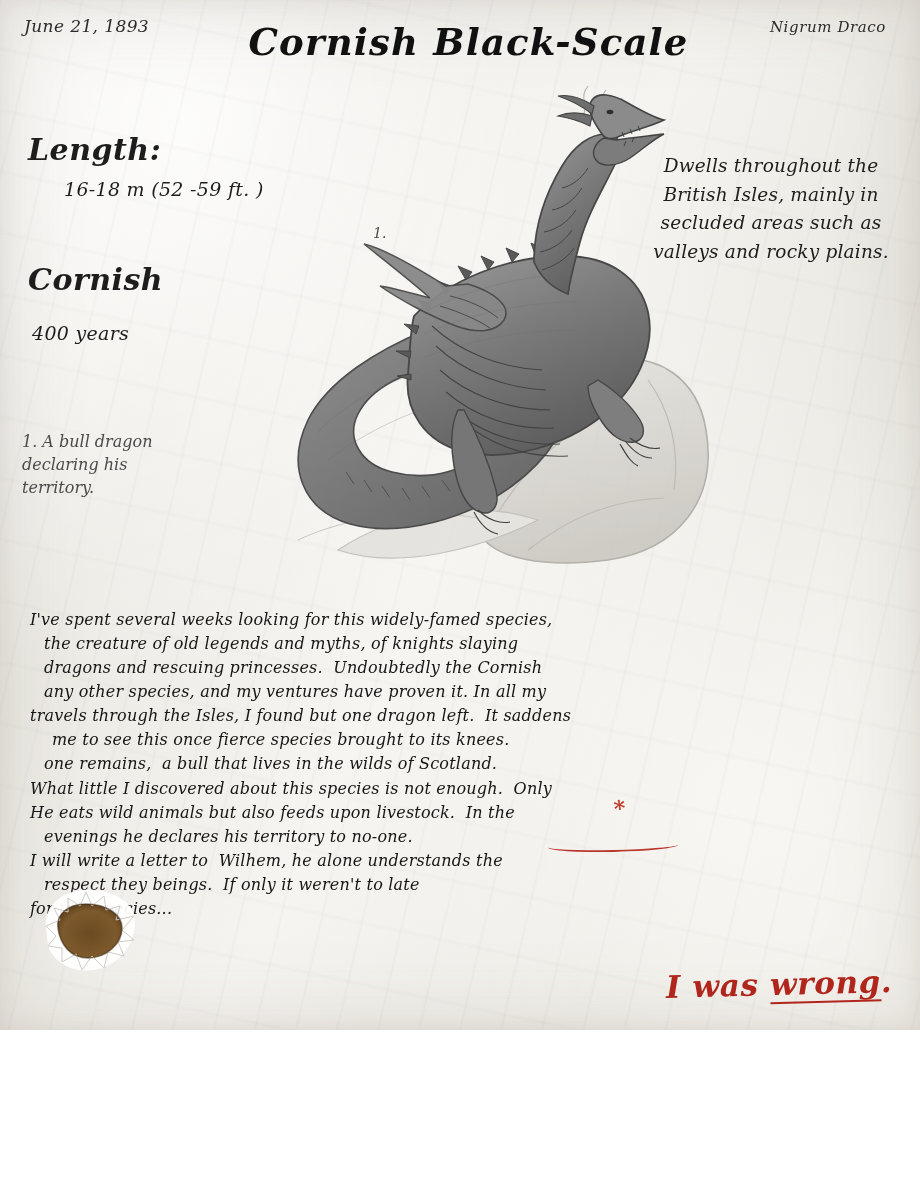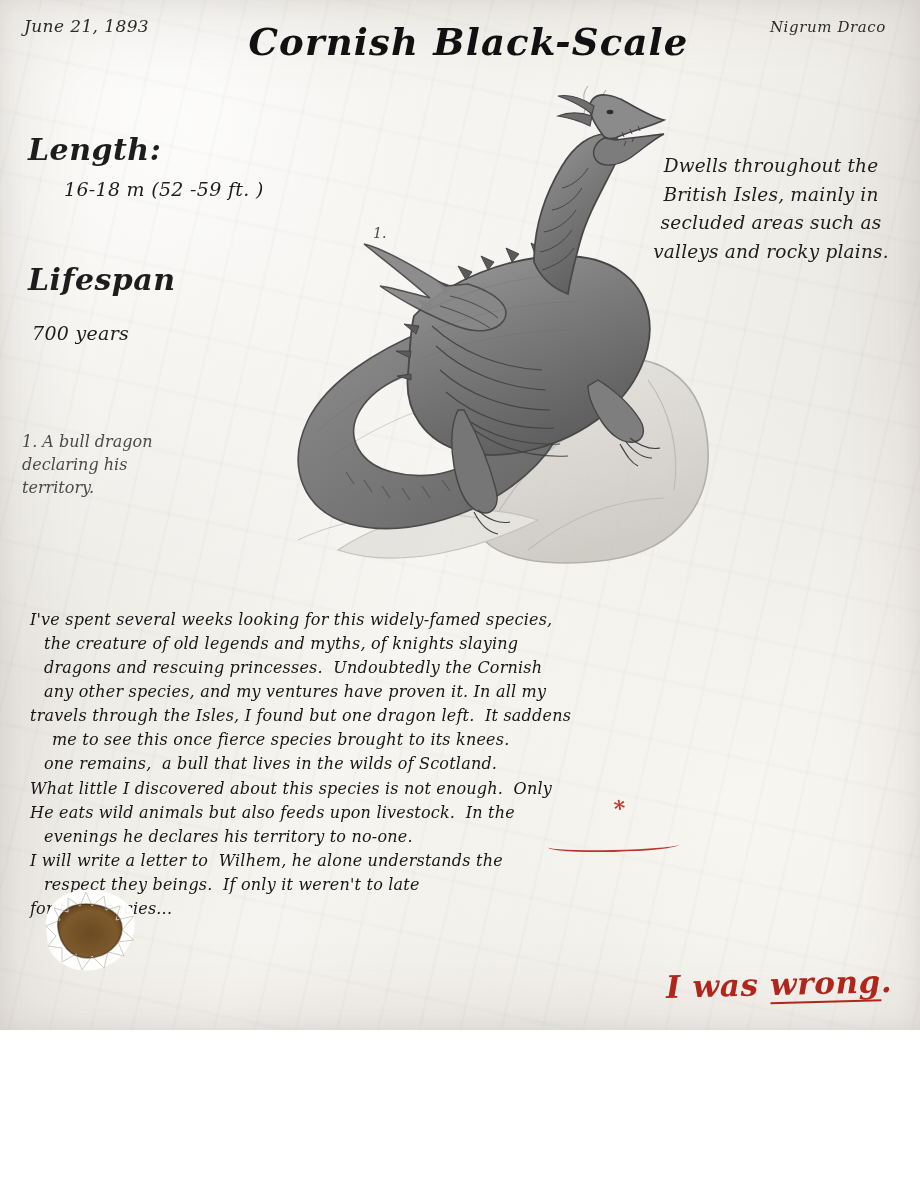--- a/index.html
+++ b/index.html
@@ -185,22 +185,22 @@
 <body>
 
 <div class="page">
 
   <div class="layer script" id="date">June 21, 1893</div>
   <div class="layer script" id="title">Cornish Black-Scale</div>
   <div class="layer script" id="species-latin">Nigrum Draco</div>
 
   <div class="layer script" id="length-label">Length:</div>
   <div class="layer script" id="length-value">16-18 m (52 -59 ft. )</div>
-  <div class="layer script" id="lifespan-label">Lifespan</div>
-  <div class="layer script" id="lifespan-value">700 years</div>
+  <div class="layer script" id="lifespan-label">Cornish</div>
+  <div class="layer script" id="lifespan-value">400 years</div>
   <div class="layer script" id="figure-caption">1. A bull dragon declaring his territory.</div>
   <div class="layer script" id="figure-marker">1.</div>
 
   <div class="layer script" id="habitat">Dwells throughout the British Isles, mainly in secluded areas such as valleys and rocky plains.</div>
 
   <div class="layer" id="illustration">
     <svg viewBox="0 0 560 520" xmlns="http://www.w3.org/2000/svg">
       <defs>
         <linearGradient id="bodyShade" x1="0" y1="0" x2="0.5" y2="1">
           <stop offset="0%" stop-color="#9a9a9a"></stop>

